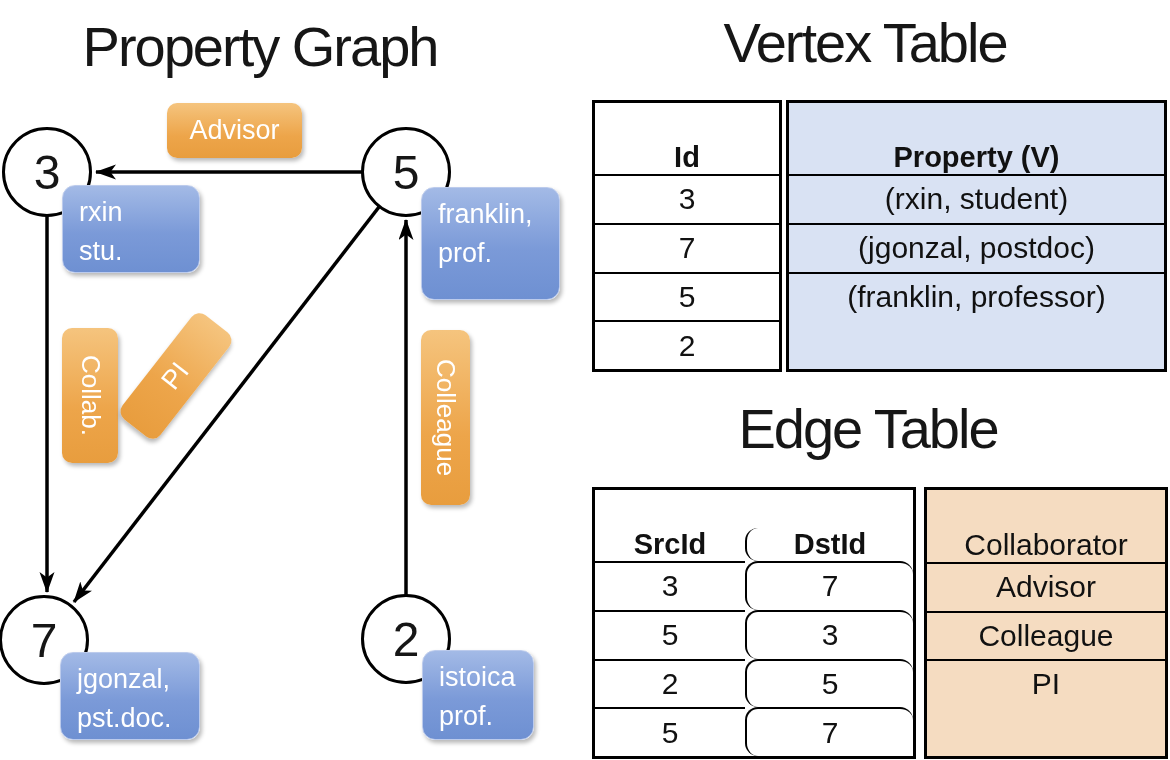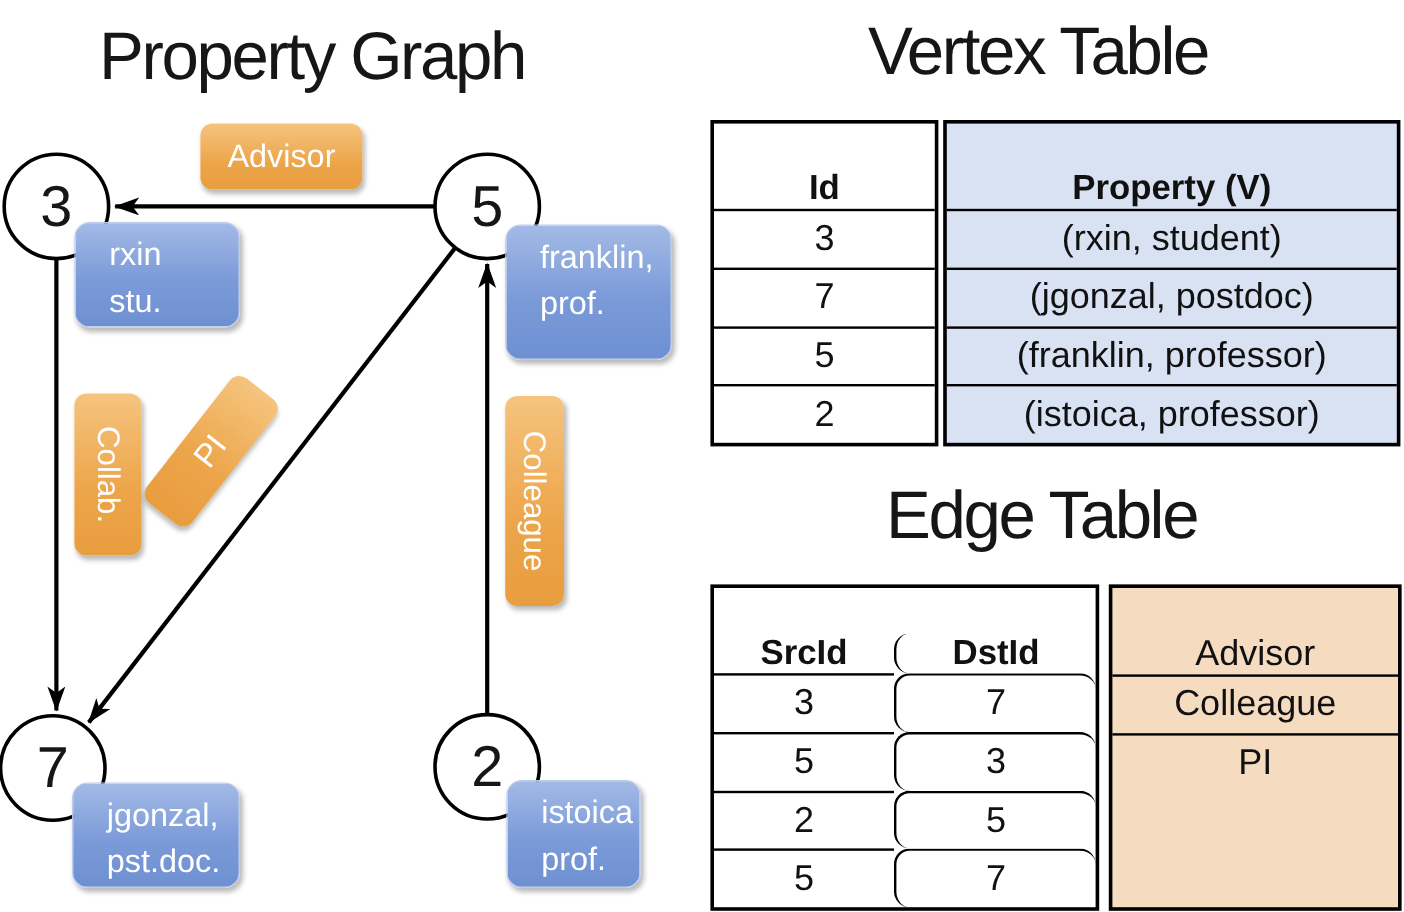--- a/index.html
+++ b/index.html
@@ -24,21 +24,21 @@
   .node{
     position:absolute;width:90px;height:90px;border:3.5px solid var(--ink,#000);
     border-radius:50%;background:#fff;display:flex;align-items:center;justify-content:center;
     font-size:48px;box-sizing:border-box;
   }
   
   .vbox{
     position:absolute;box-sizing:border-box;border-radius:13px;
     background:linear-gradient(180deg,var(--vbox-top,#a3bae6) 0%,#7b9ad8 55%,var(--vbox-bottom,#6e90d2) 100%);
     border:1px solid #bccbec;box-shadow:2px 3px 4px rgba(0,0,0,.28);
-    color:#fff;font-size:27px;line-height:39px;padding:7px 0 0 28px;
+    color:#fff;font-size:27px;line-height:39px;padding:7px 0 0 16px;
   }
   
   .ebox{
     position:absolute;box-sizing:border-box;border-radius:10px;
     background:linear-gradient(180deg,var(--ebox-top,#f5c47e) 0%,#eda54a 60%,var(--ebox-bottom,#e89d3e) 100%);
     box-shadow:2px 3px 4px rgba(0,0,0,.28);
     color:#fff;font-size:27px;display:flex;align-items:center;justify-content:center;
   }
   .ebox.vertical{writing-mode:vertical-rl;font-size:26px;}
   .pi-rot{transform:rotate(38deg);}
@@ -130,35 +130,35 @@
     <div class="cell">7</div>
     <div class="cell">5</div>
     <div class="cell">2</div>
   </div>
 
   <div class="tcol fill-blue" style="left:786px;top:100px;width:381px;height:272px">
     <div class="cell head row0">Property (V)</div>
     <div class="cell">(rxin, student)</div>
     <div class="cell">(jgonzal, postdoc)</div>
     <div class="cell">(franklin, professor)</div>
-    <div class="cell">(istoica, professor)</div>
   </div>
 
   <div class="tcol et-left" style="left:592px;top:487px;width:324px;height:272px">
     <div class="cell head row0">SrcId</div>
     <div class="cell head row0 c2">DstId</div>
     <div class="cell">3</div>
     <div class="cell c2">7</div>
     <div class="cell">5</div>
     <div class="cell c2">3</div>
     <div class="cell">2</div>
     <div class="cell c2">5</div>
     <div class="cell">5</div>
     <div class="cell c2">7</div>
   </div>
 
   <div class="tcol fill-orange" style="left:924px;top:487px;width:244px;height:272px">
+    <div class="cell">Collaborator</div>
     <div class="cell">Advisor</div>
     <div class="cell">Colleague</div>
     <div class="cell">PI</div>
   </div>
 
 </div>
 
 </body></html>

